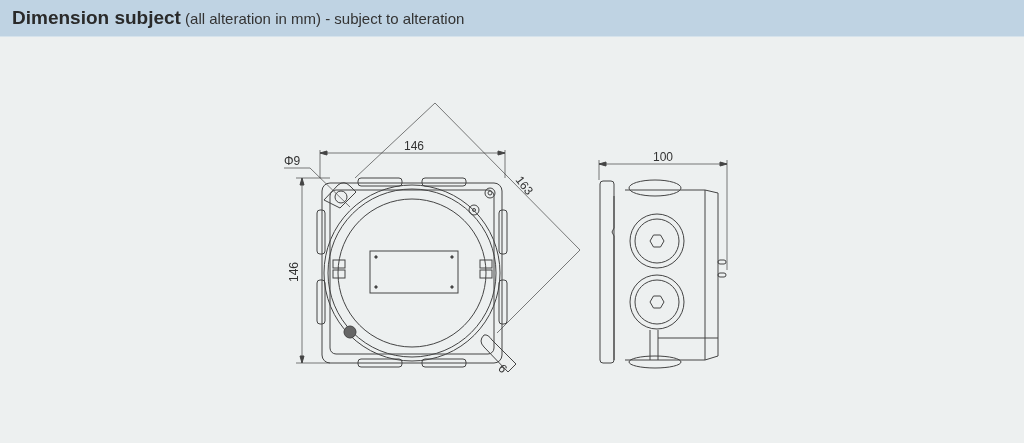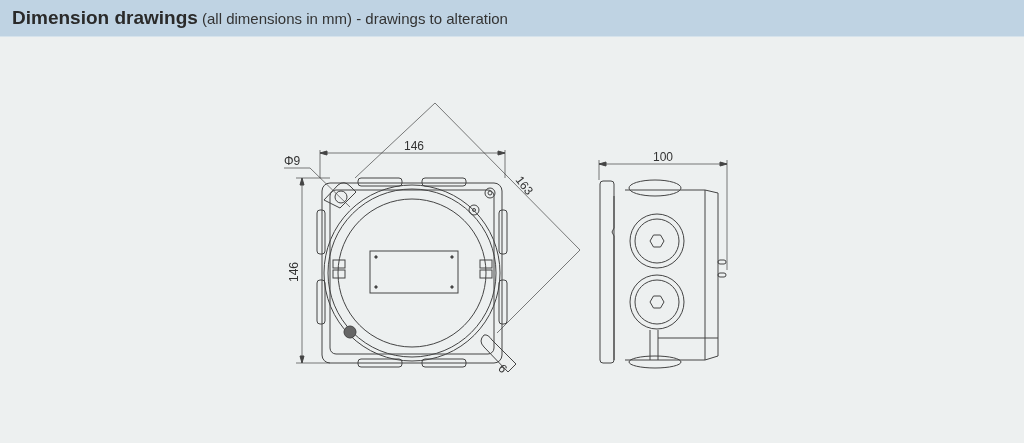--- a/index.html
+++ b/index.html
@@ -7,21 +7,21 @@
   .header{position:absolute;left:0;top:0;width:1024px;height:36px;background:#bfd3e3;border-bottom:1px solid #d6e3ec;}
   .header .title{position:absolute;left:12px;top:7px;font-size:19px;font-weight:bold;color:#2a2a2a;}
   .header .sub{font-size:15px;font-weight:normal;color:#333;}
   svg{position:absolute;left:0;top:0;}
   .dim{font-family:"Liberation Sans",sans-serif;font-size:12px;fill:#333;}
 </style>
 </head>
 <body>
 
 <div class="header">
-  <div class="title"><span>Dimension drawings</span><span class="sub"> (all dimensions in mm) - drawings to alteration</span></div>
+  <div class="title"><span>Dimension subject</span><span class="sub"> (all alteration in mm) - subject to alteration</span></div>
 </div>
 
 <svg width="1024" height="443" stroke="#444" fill="none" stroke-width="1">
 
   <g>
 
     <line x1="320" y1="150" x2="320" y2="178" stroke-width="0.7"></line>
     <line x1="505" y1="150" x2="505" y2="178" stroke-width="0.7"></line>
     <line x1="320" y1="153" x2="505" y2="153" stroke-width="0.7"></line>
     <polygon points="320,153 327,151 327,155" fill="#444"></polygon>

